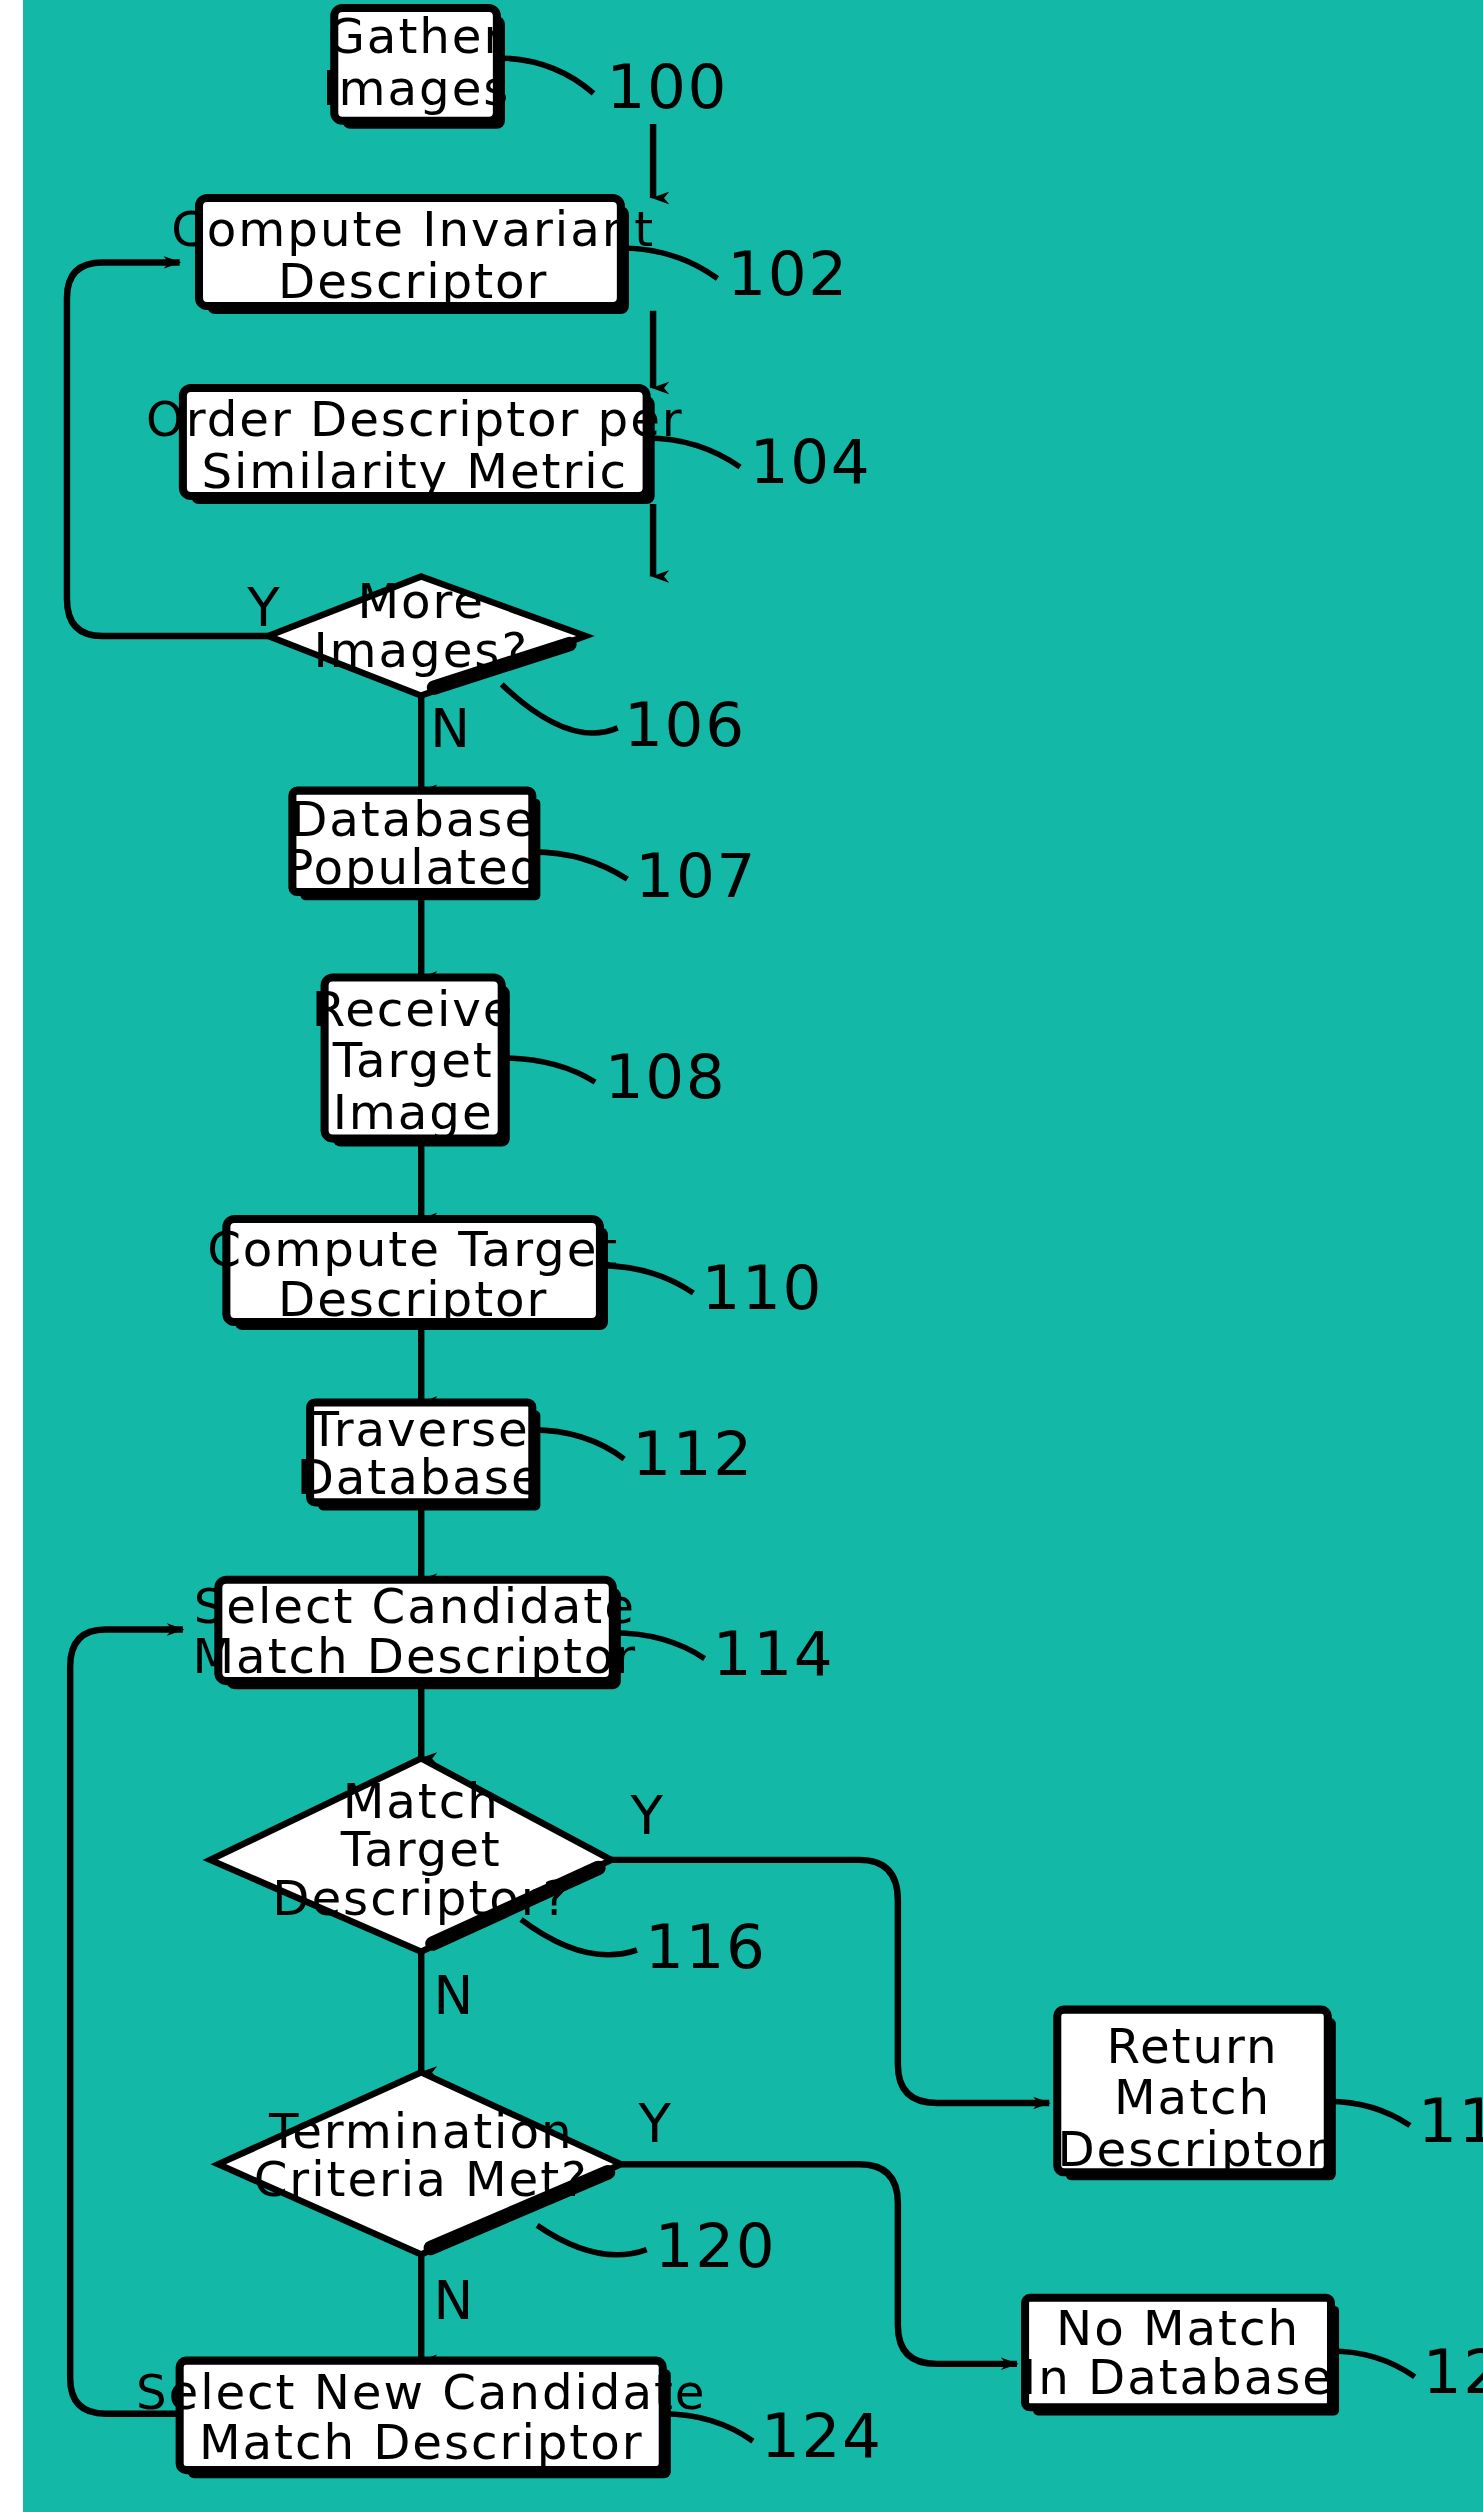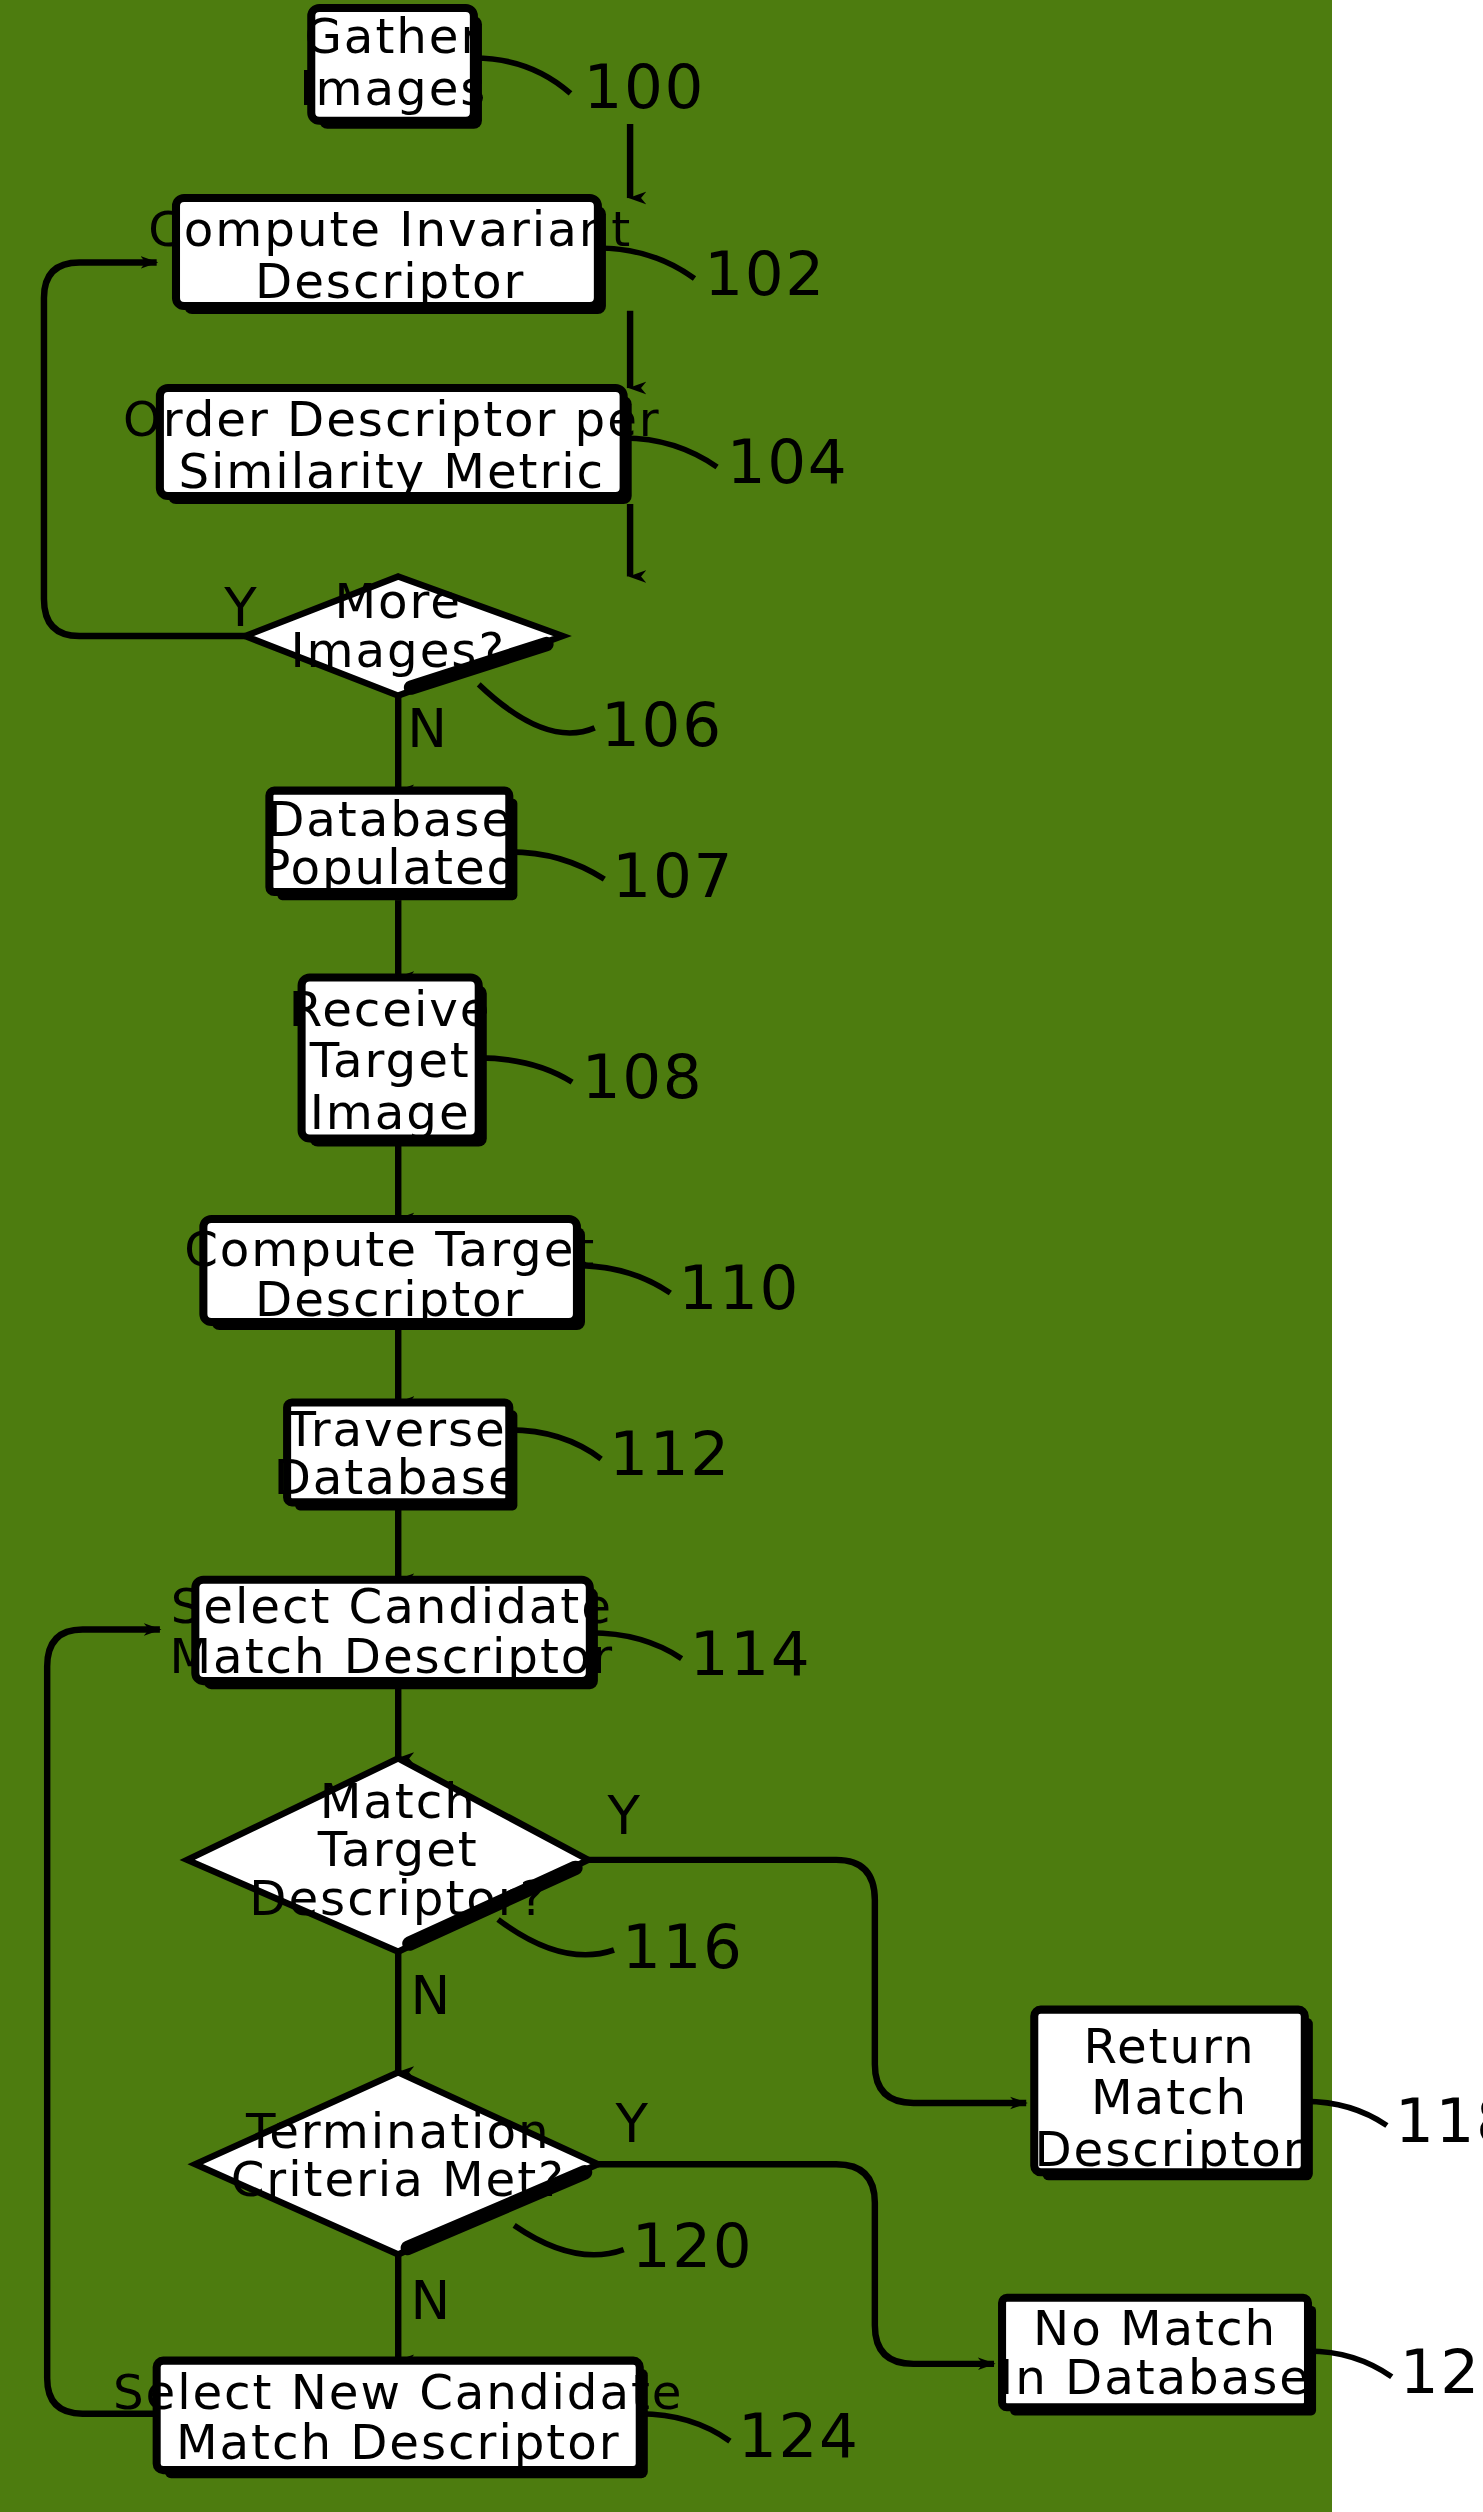--- a/index.html
+++ b/index.html
@@ -8,23 +8,24 @@
     background: #ffffff;
   }
   body {
     width: 1484px;
     height: 2512px;
     font-family: "DejaVu Sans", sans-serif;
     overflow: hidden;
   }
   #flowchart-root {
     position: relative;
-    width: 1332px;
+    width: 1460px;
     height: 2512px;
-    background: #4d7c0f;
+    background: #14b8a6;
+    margin-left: 23px;
   }
   svg#diagram {
     display: block;
     width: 1484px;
     height: 2512px;
   }
   .node-rect {
     fill: #ffffff;
     stroke: #000000;
     stroke-width: 5;

